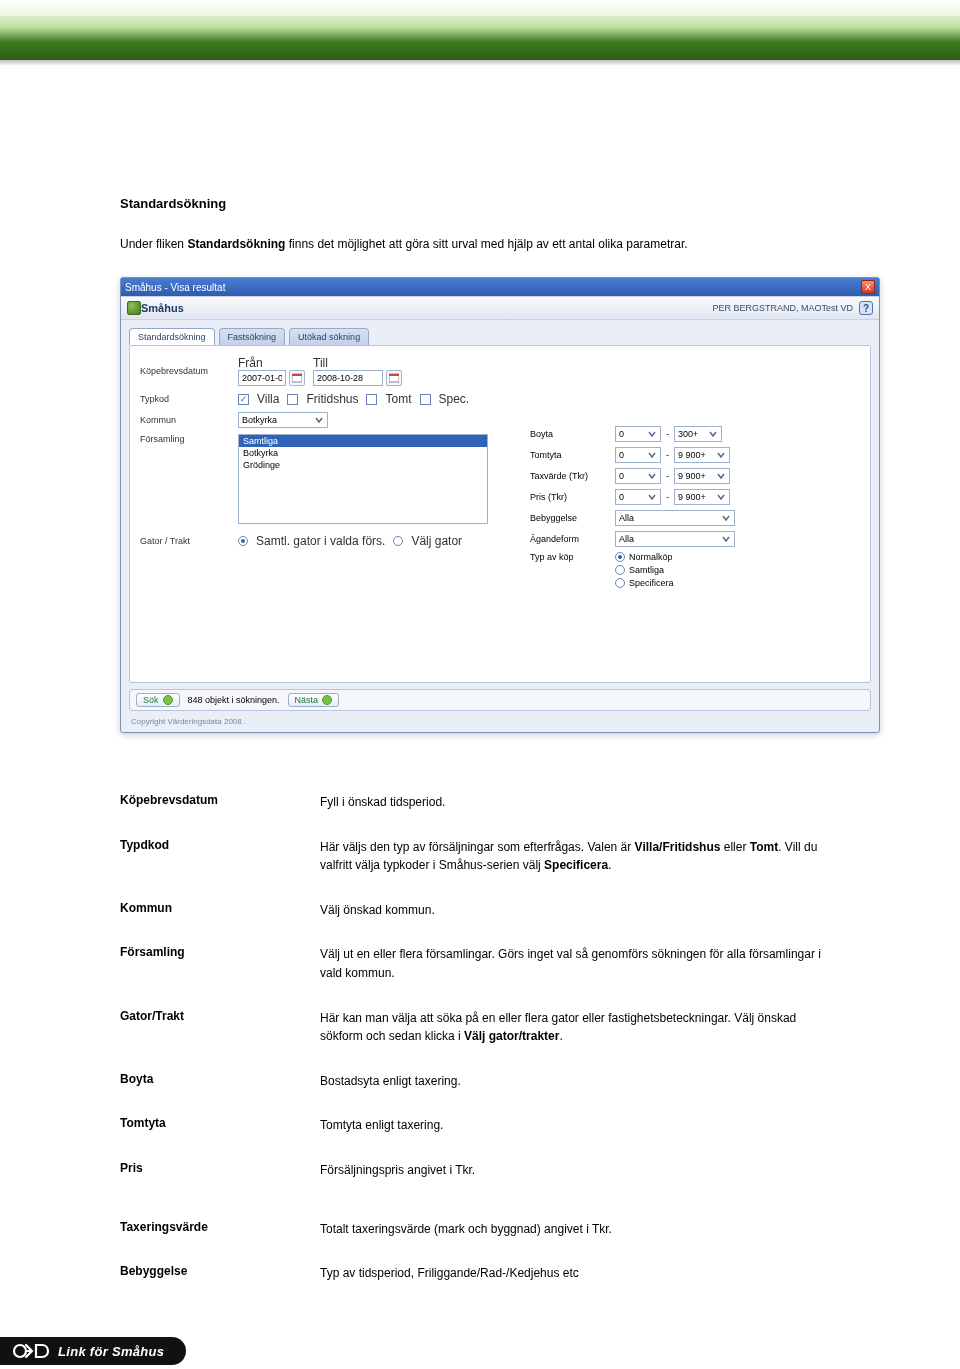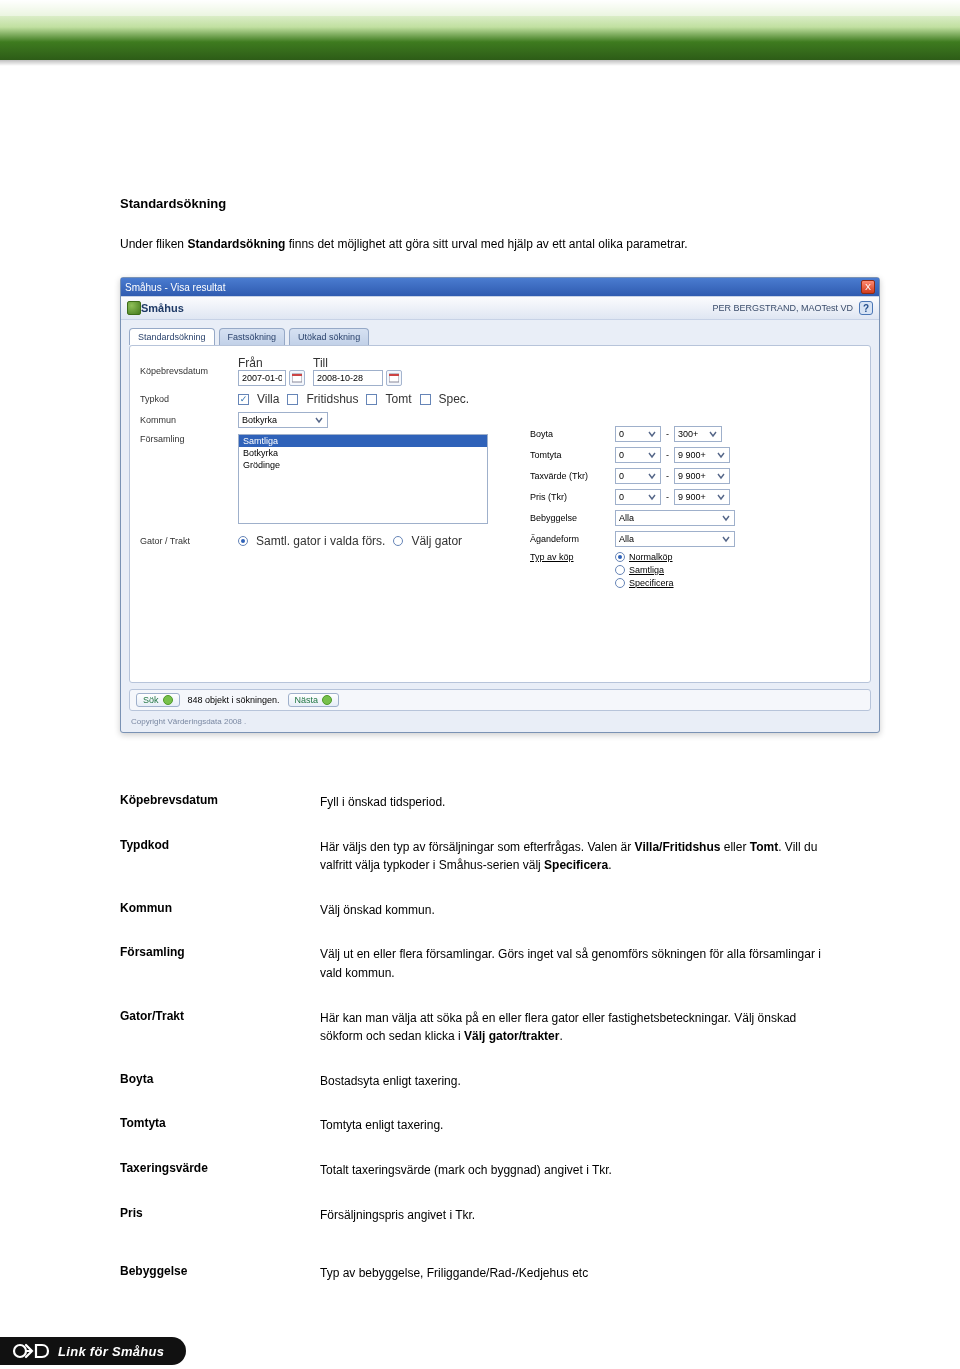--- a/index.html
+++ b/index.html
@@ -274,21 +274,21 @@
               <span class="rlbl">Ägandeform</span>
               <div class="dd" style="width:120px">
                   <span>Alla</span>
                   <span class="chev">
                     <svg width="8" height="8" viewBox="0 0 8 8">
                       <path d="M1 2 L4 6 L7 2" fill="none" stroke="#568" stroke-width="1.4"></path>
                     </svg>
                   </span>
                 </div>
             </div>
-            <div class="rrow" style="align-items:flex-start;text-decoration:underline;">
+            <div class="rrow" style="align-items:flex-start;">
               <span class="rlbl">Typ av köp</span>
               <div>
                 <div style="display:flex;align-items:center;gap:4px;margin-bottom:3px;">
                     <span class="radio on"></span>
                     <span>Normalköp</span>
                   </div>
                 <div style="display:flex;align-items:center;gap:4px;margin-bottom:3px;">
                     <span class="radio"></span>
                     <span>Samtliga</span>
                   </div>
@@ -338,31 +338,31 @@
           <div class="def-desc" id="def4">Här kan man välja att söka på en eller flera gator eller fastighetsbeteckningar. Välj önskad sökform och sedan klicka i <b>Välj gator/trakter</b>.</div>
         </div>
       <div class="def-row">
           <div class="def-term">Boyta</div>
           <div class="def-desc">Bostadsyta enligt taxering.</div>
         </div>
       <div class="def-row">
           <div class="def-term">Tomtyta</div>
           <div class="def-desc">Tomtyta enligt taxering.</div>
         </div>
-      <div class="def-row">
-          <div class="def-term">Taxeringsvärde</div>
-          <div class="def-desc">Totalt taxeringsvärde (mark och byggnad) angivet i Tkr.</div>
-        </div>
       <div class="def-row" style="margin-bottom:40px;">
           <div class="def-term">Pris</div>
           <div class="def-desc">Försäljningspris angivet i Tkr.</div>
         </div>
       <div class="def-row">
+          <div class="def-term">Taxeringsvärde</div>
+          <div class="def-desc">Totalt taxeringsvärde (mark och byggnad) angivet i Tkr.</div>
+        </div>
+      <div class="def-row">
           <div class="def-term">Bebyggelse</div>
-          <div class="def-desc">Typ av bebyggelse, Friliggande/Rad-/Kedjehus etc</div>
+          <div class="def-desc">Typ av tidsperiod, Friliggande/Rad-/Kedjehus etc</div>
         </div>
     </div>
   </div>
 
   <div class="footer">
     <div class="footer-pill">
       <span class="logo-o">
         <svg width="40" height="16" viewBox="0 0 40 16">
           <circle cx="8" cy="8" r="6" fill="none" stroke="#fff" stroke-width="2.2"></circle>
           <path d="M14 2 L20 8 L14 14 M20 8 L14 8" fill="none" stroke="#fff" stroke-width="2.2" stroke-linecap="round"></path>

